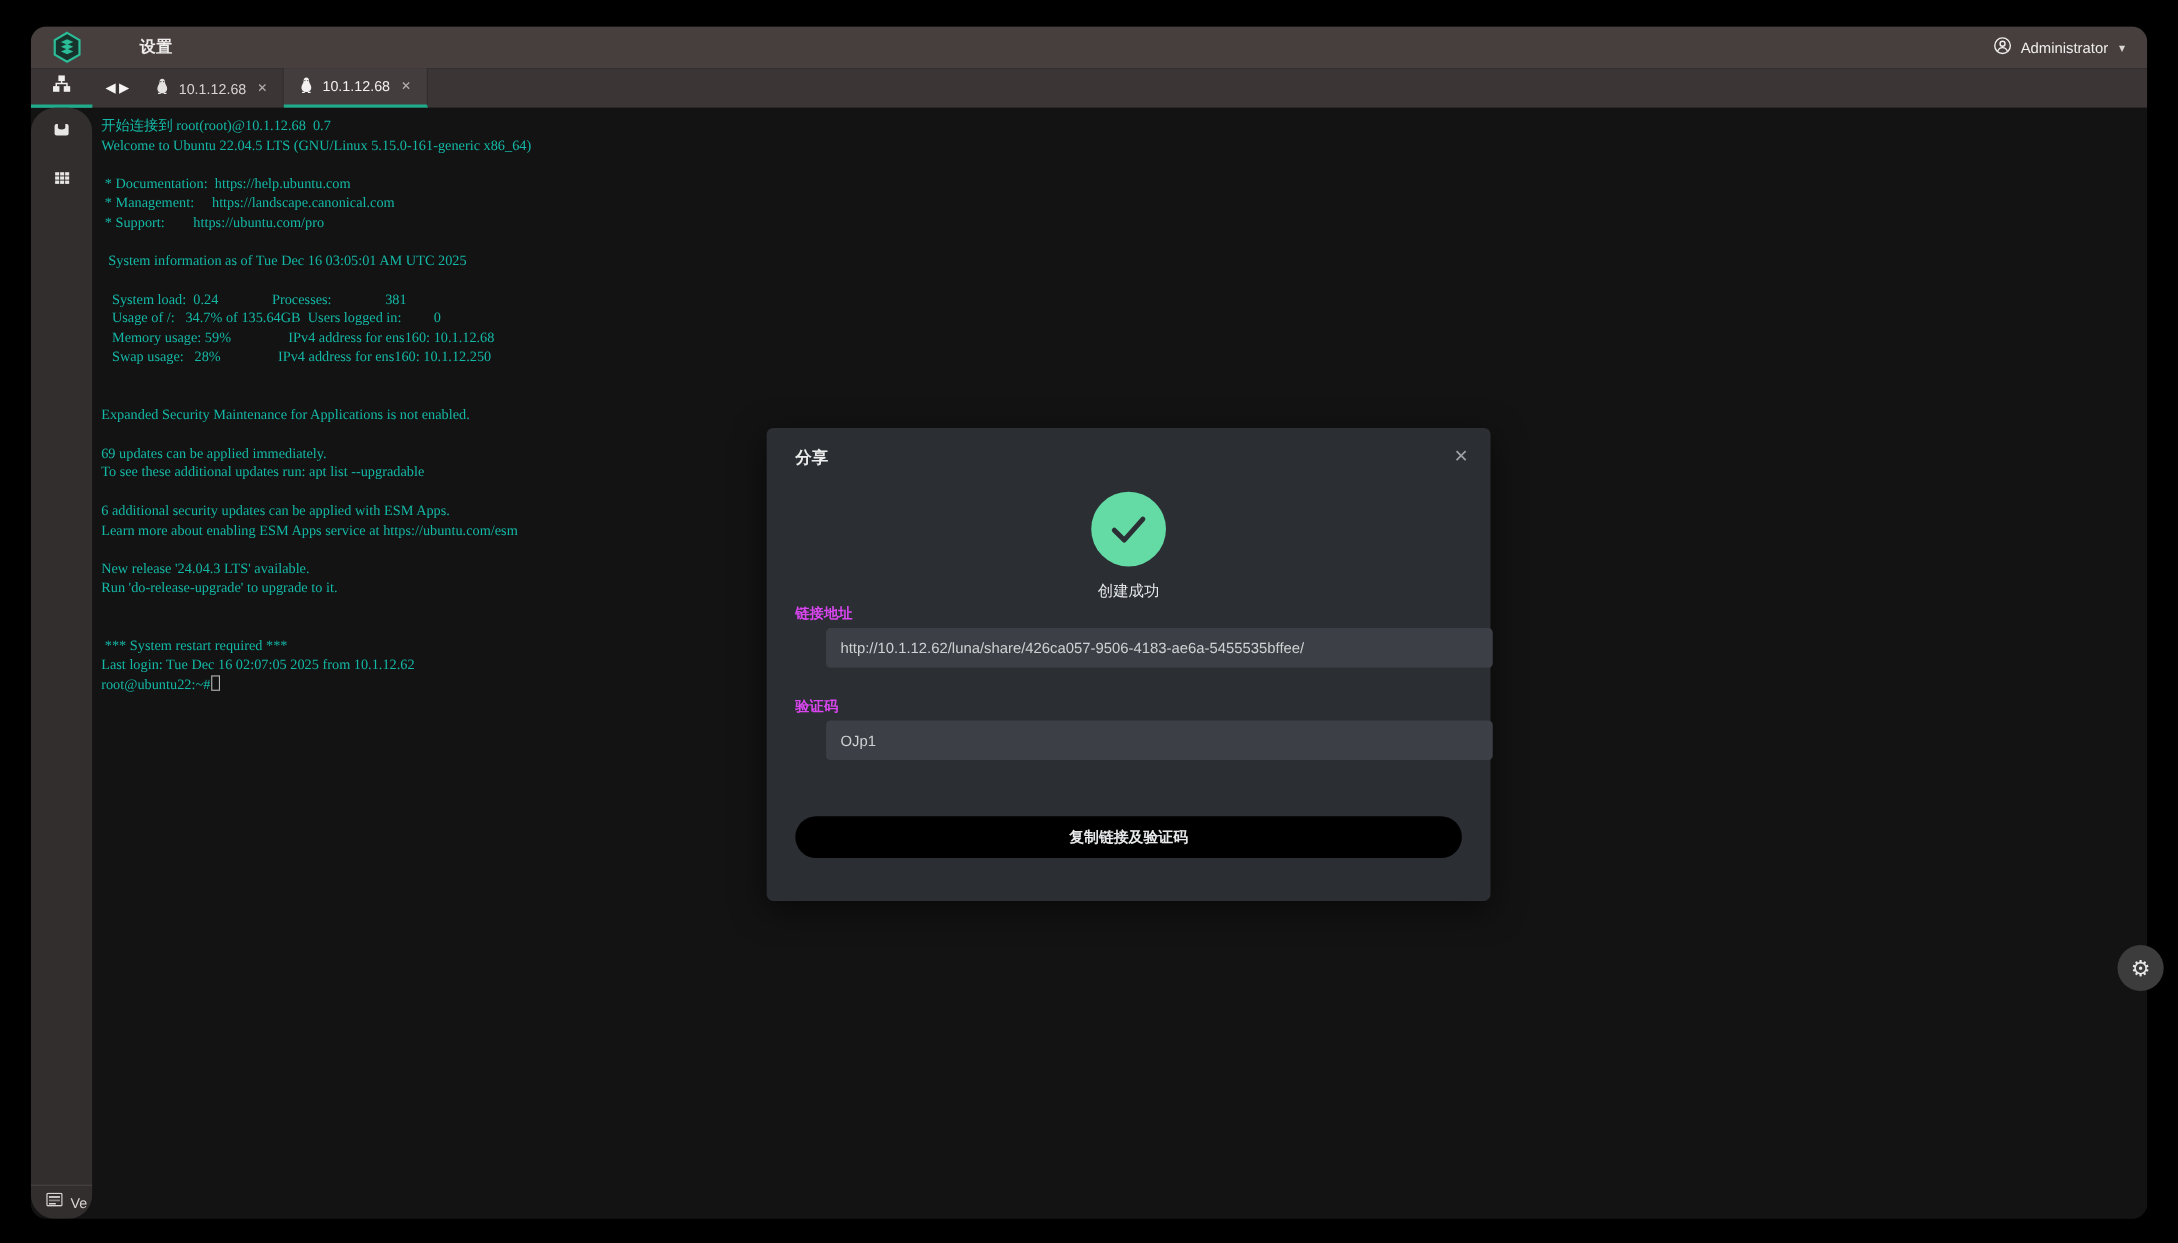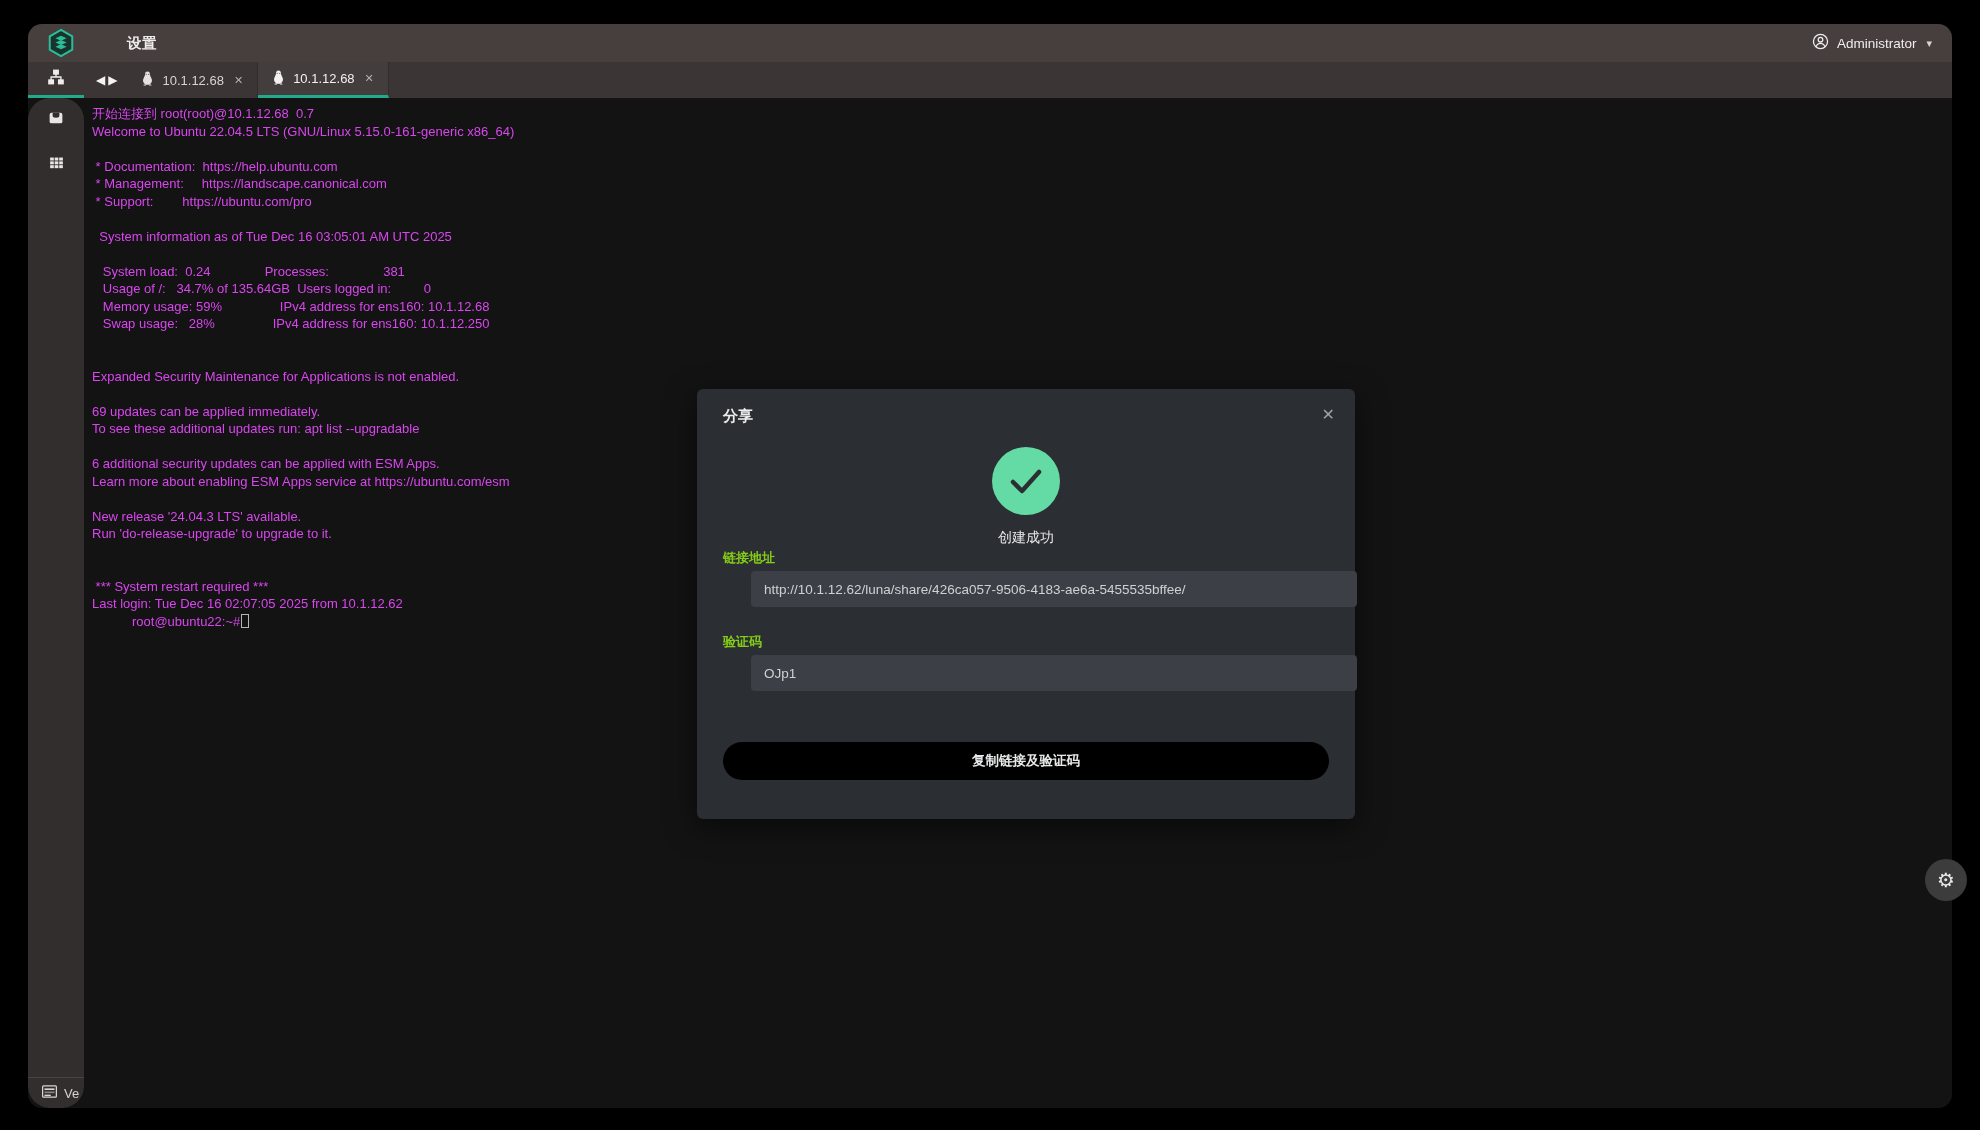--- a/index.html
+++ b/index.html
@@ -36,36 +36,36 @@
   .sidebar { position:absolute; left:0; top:74px; width:56px; height:1010px; background:#332e2e;border-radius:22px; }
   .side-item { width:56px; height:44px; display:flex; align-items:center; justify-content:center; cursor:pointer; }
   .side-bottom { position:absolute; left:0; bottom:0; width:56px; height:31px;
                  border-top:1px solid #4a4343; display:flex; align-items:center; gap:7px;
                  padding-left:14px; overflow:hidden; white-space:nowrap; }
   .version-label { color:#d8d4d4; font-size:13px; }
 
   
   .terminal { position:absolute; left:56px; top:74px; width:1868px; height:1010px;
               background:#131313; padding:7px 0 0 8px; }
-  .terminal pre, .prompt-line { font-family:Liberation Sans, sans-serif;
-              font-size:13px; line-height:17.5px; color:#d946ef; }
-  .prompt-line { display:flex; align-items:center;margin-left:40px; }
+  .terminal pre, .prompt-line { font-family:Liberation Serif, serif;
+              font-size:13px; line-height:17.5px; color:#14b8a6; }
+  .prompt-line { display:flex; align-items:center; }
   .cursor-box { display:inline-block; width:8px; height:14px; border:1px solid #b6b6b6; margin-left:1px; }
 
   
   .modal { position:absolute; left:697px; top:389px; width:658px; height:430px;
            background:#2b2e33; border-radius:6px; box-shadow:0 8px 30px rgba(0,0,0,.55); }
   .modal-title { position:absolute; left:26px; top:18px; color:#eceded; font-size:15px; font-weight:700; }
   .modal-close { position:absolute; right:20px; top:16px; color:#9ea2a8; font-size:16px; cursor:pointer; }
   .success-circle { position:absolute; left:50%; top:58px; transform:translateX(-50%);
                     width:68px; height:68px; border-radius:50%; background:#64daa5;
                     display:flex; align-items:center; justify-content:center; }
   .success-text { position:absolute; left:0; top:140px; width:100%; text-align:center;
                   color:#e6e7e8; font-size:14px; }
-  .field-label { position:absolute; left:26px; color:#84cc16; font-size:13px; font-weight:700; }
+  .field-label { position:absolute; left:26px; color:#d946ef; font-size:13px; font-weight:700; }
   .lbl-link { top:160px; } .lbl-code { top:244px; }
   .modal input { position:absolute; left:26px; width:606px; height:36px; background:#3c4046;
                  border:none; border-radius:4px; color:#cfd1d3; font-size:13.5px; padding:0 13px;
                  font-family:"Liberation Sans","DejaVu Sans",sans-serif; outline:none;margin-left:28px; }
   .inp-link { top:182px; } .inp-code { top:266px; }
   .copy-btn { position:absolute; left:26px; top:353px; width:606px; height:38px;
               border-radius:19px; background:#000000; border:none; color:#e8e9ea;
               font-size:13.5px; font-weight:700; cursor:pointer;
               font-family:Liberation Sans, sans-serif; }
 

